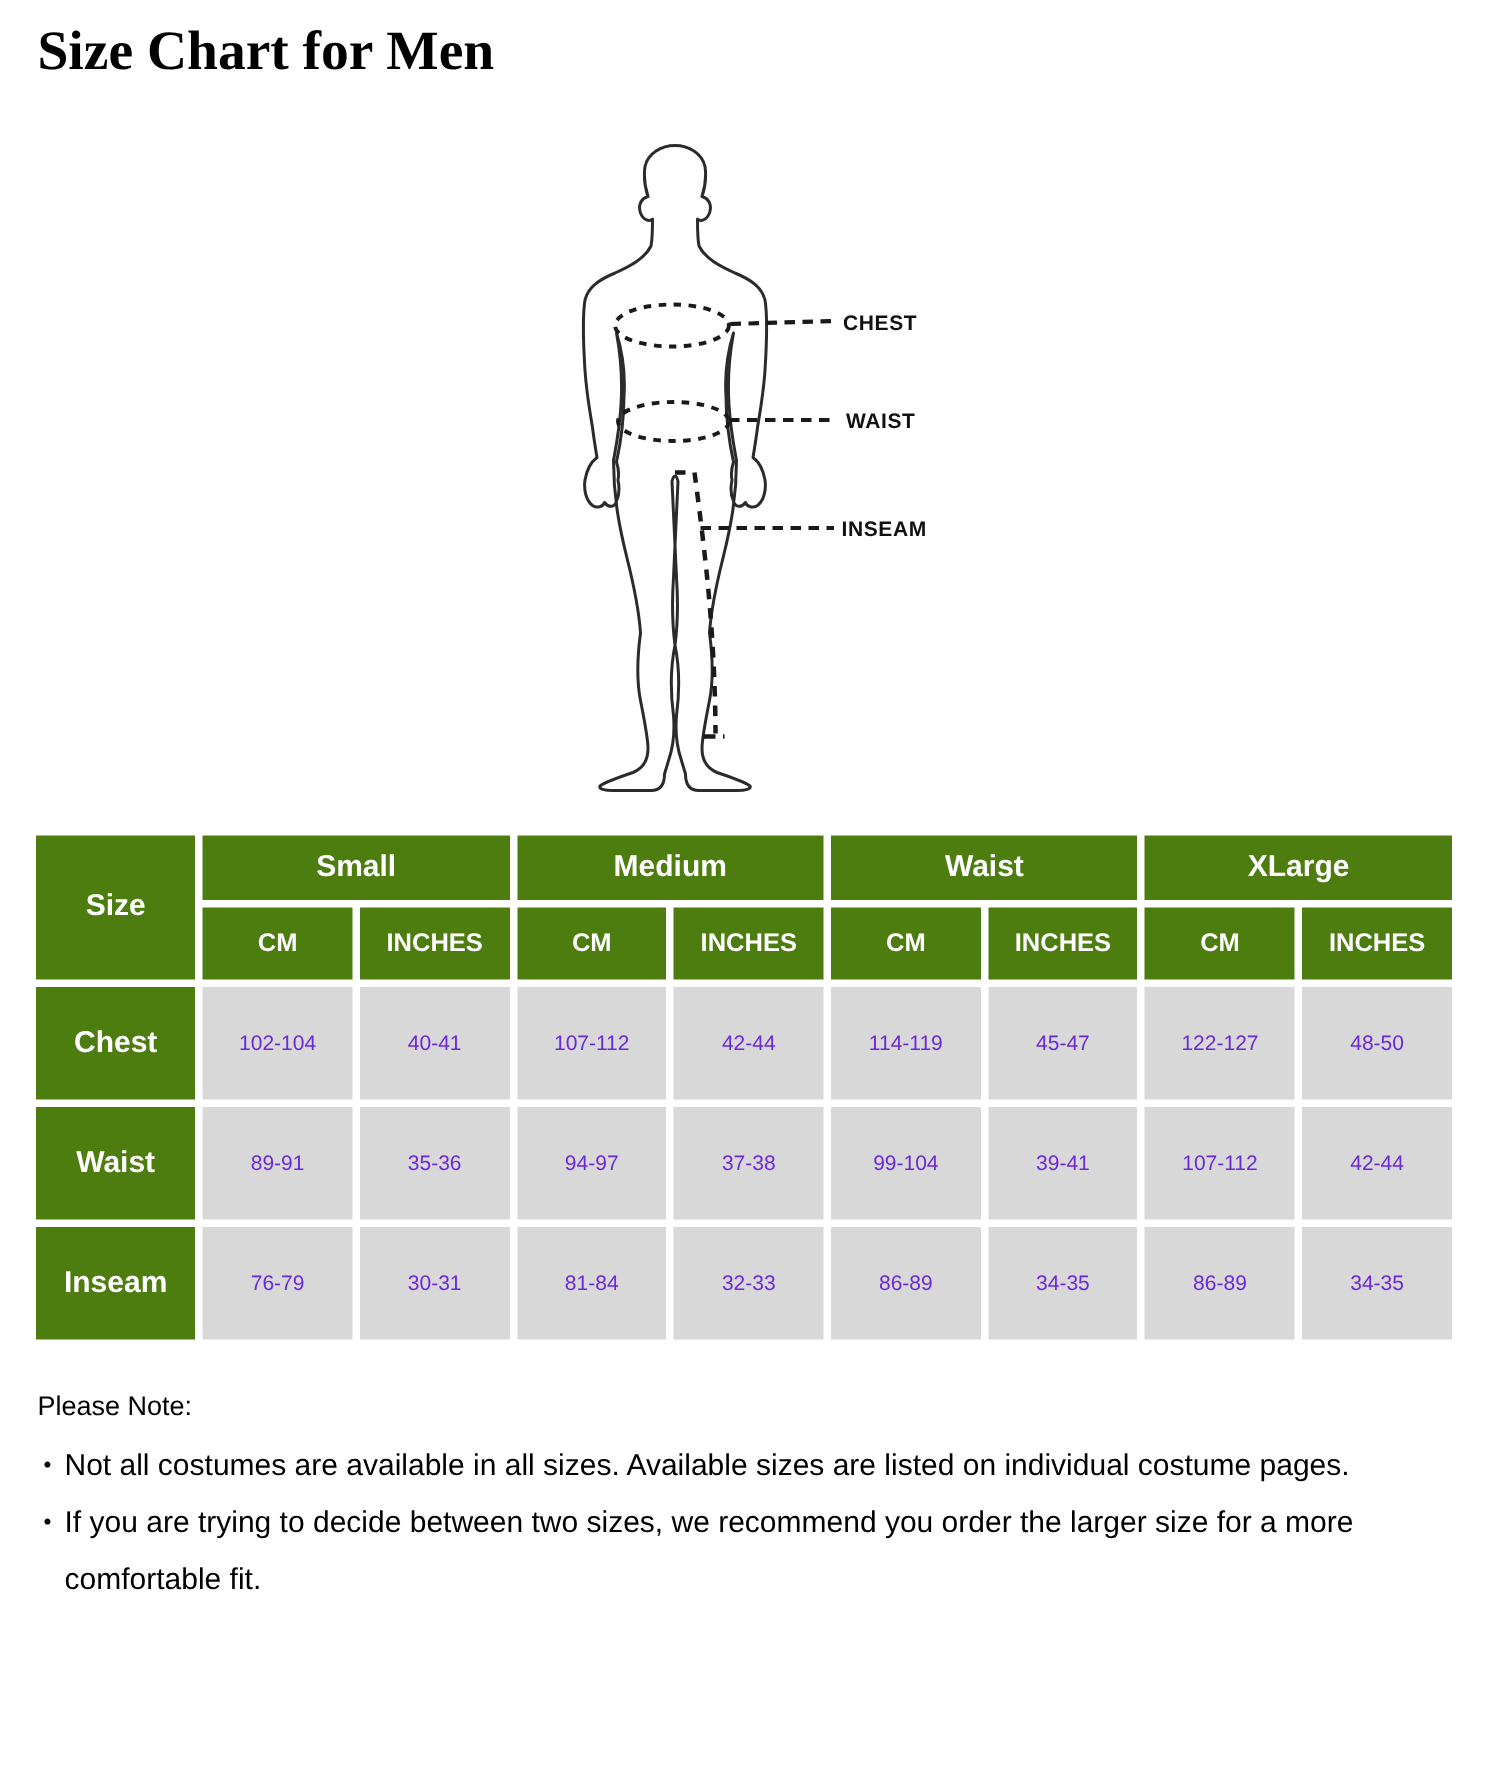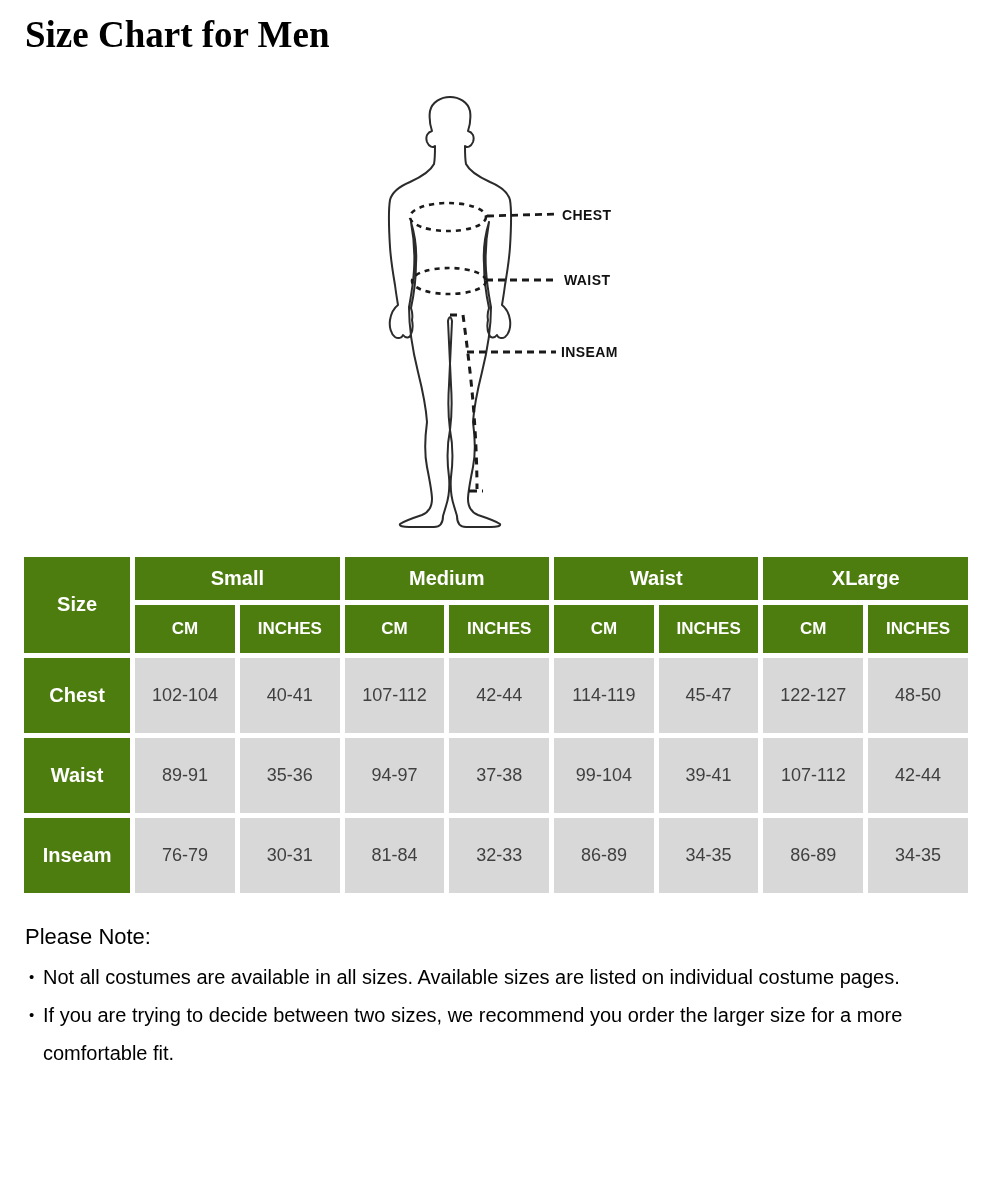--- a/index.html
+++ b/index.html
@@ -57,28 +57,28 @@
     background: #4d7c0f;
     color: #ffffff;
     font-weight: bold;
   }
   .size-chart tr.group-row th { height: 43px; font-size: 20px; }
   .size-chart tr.unit-row th  { height: 48px; font-size: 17px; }
   .size-chart th.size-cell { font-size: 20px; }
   .size-chart tbody th { font-size: 20px; height: 75px; }
   .size-chart tbody td {
     background: #d8d8d8;
-    color: #404040;
-    font-size: 18px;
+    color: #6d28d9;
+    font-size: 14px;
     height: 75px;
   }
   
   .notes { margin: 26px 0 0 25px; }
   .notes-heading {
-    font-size: 22px;
+    font-size: 18px;
     margin: 0 0 8px 0;
     line-height: 26px;
   }
   .notes ul { list-style: none; margin: 0; padding: 0; }
   .notes li {
     position: relative;
     font-size: 20px;
     line-height: 38px;
     padding-left: 18px;
     max-width: 960px;

